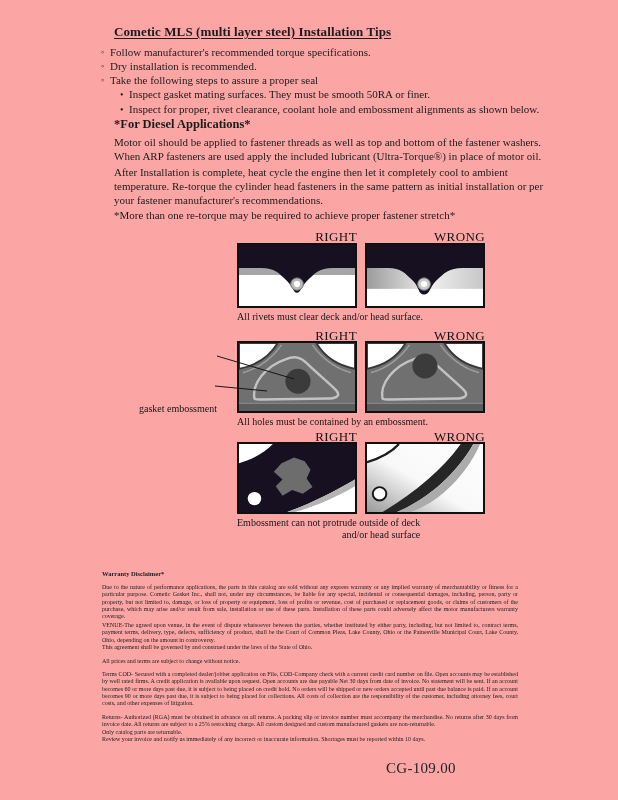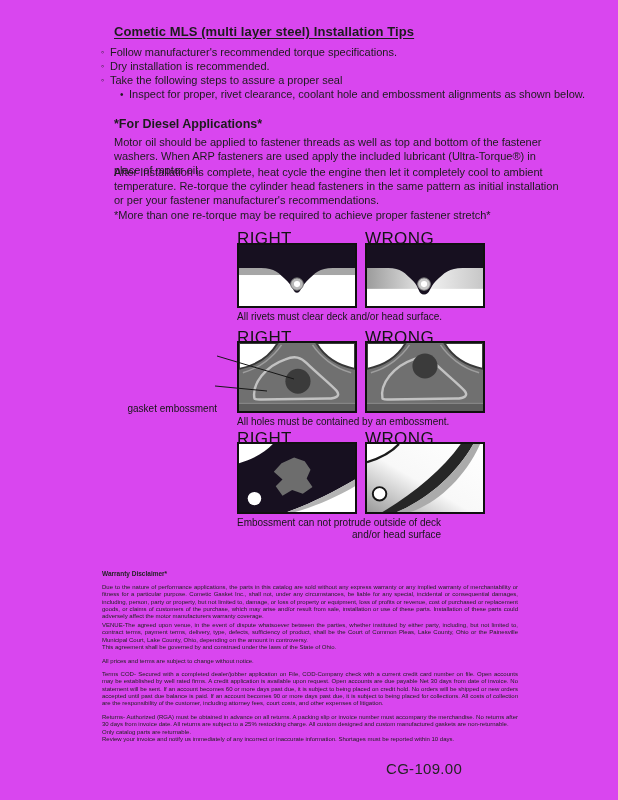--- a/index.html
+++ b/index.html
@@ -1,36 +1,36 @@
 <!DOCTYPE html>
 <html><head>
 <meta charset="utf-8">
 <style>
   html,body{margin:0;padding:0;background:#ffffff;}
-  #page{position:relative;width:618px;height:800px;background:#d946ef;overflow:hidden;
-        font-family:Liberation Sans, sans-serif;color:#1c1c1c;}
+  #page{position:relative;width:618px;height:800px;background:#fca5a5;overflow:hidden;
+        font-family:Liberation Serif, serif;color:#1c1c1c;}
 
   .abs{position:absolute;}
 
   
   .title{left:114px;top:24px;font-size:13px;font-weight:bold;text-decoration:underline;
          text-underline-offset:2px;letter-spacing:.1px;}
   .tips{left:101px;top:45px;width:480px;font-size:11px;line-height:14px;list-style:none;margin:0;padding:0;}
   .tips li{white-space:nowrap;}
   .tips li.sub{margin-left:19px;}
   .mk{display:inline-block;width:9px;font-size:9px;vertical-align:1px;}
   .sub .mk{font-size:10px;vertical-align:0;}
 
   
   .dhead{left:114px;top:117px;font-size:12.5px;font-weight:bold;}
   .dp{left:114px;width:448px;font-size:11px;line-height:14.2px;margin:0;}
   .dp1{top:135px;} .dp2{top:165px;} .dp3{top:208px;}
 
   
-  .hdr{width:120px;text-align:left;font-size:17px;letter-spacing:.4px;color:#141414;}
+  .hdr{width:120px;text-align:right;font-size:13px;letter-spacing:.4px;color:#141414;}
   .h-l{left:237px;} .h-r{left:365px;}
   .h1{top:229px;} .h2{top:328px;} .h3{top:429px;}
   .box{border:2px solid #101010;background:#fff;}
   .b-l{left:237px;} .b-r{left:365px;}
   .row1{top:243px;width:120px;height:65px;box-sizing:border-box;}
   .row2{top:341px;width:120px;height:72px;box-sizing:border-box;}
   .row3{top:442px;width:120px;height:72px;box-sizing:border-box;}
   .box svg{display:block;}
   .cap{font-size:10px;line-height:12px;color:#161616;white-space:pre-line;}
   .cap1{left:237px;top:311px;}
@@ -55,20 +55,21 @@
 <body>
 
 <div id="page">
 
   <div class="abs title">Cometic MLS (multi layer steel) Installation Tips</div>
 
   <ul class="abs tips">
     <li><span class="mk">◦</span><span>Follow manufacturer's recommended torque specifications.</span></li>
     <li><span class="mk">◦</span><span>Dry installation is recommended.</span></li>
     <li><span class="mk">◦</span><span>Take the following steps to assure a proper seal</span></li>
+    <li class="sub"><span class="mk">•</span><span>Inspect gasket mating surfaces.  They must be smooth 50RA or finer.</span></li>
     <li class="sub"><span class="mk">•</span><span>Inspect for proper, rivet clearance, coolant hole and embossment alignments as shown below.</span></li>
   </ul>
 
   <div class="abs dhead">*For Diesel Applications*</div>
   <p class="abs dp dp1">Motor oil should be applied to fastener threads as well as top and bottom of the fastener washers. When ARP fasteners are used apply the included lubricant (Ultra-Torque®) in place of motor oil.</p>
   <p class="abs dp dp2">After Installation is complete, heat cycle the engine then let it completely cool to ambient temperature. Re-torque the cylinder head fasteners in the same pattern as initial installation or per your fastener manufacturer's recommendations.</p>
   <p class="abs dp dp3">*More than one re-torque may be required to achieve proper fastener stretch*</p>
 
   <div class="abs hdr h-l h1">RIGHT</div>
   <div class="abs hdr h-r h1">WRONG</div>

